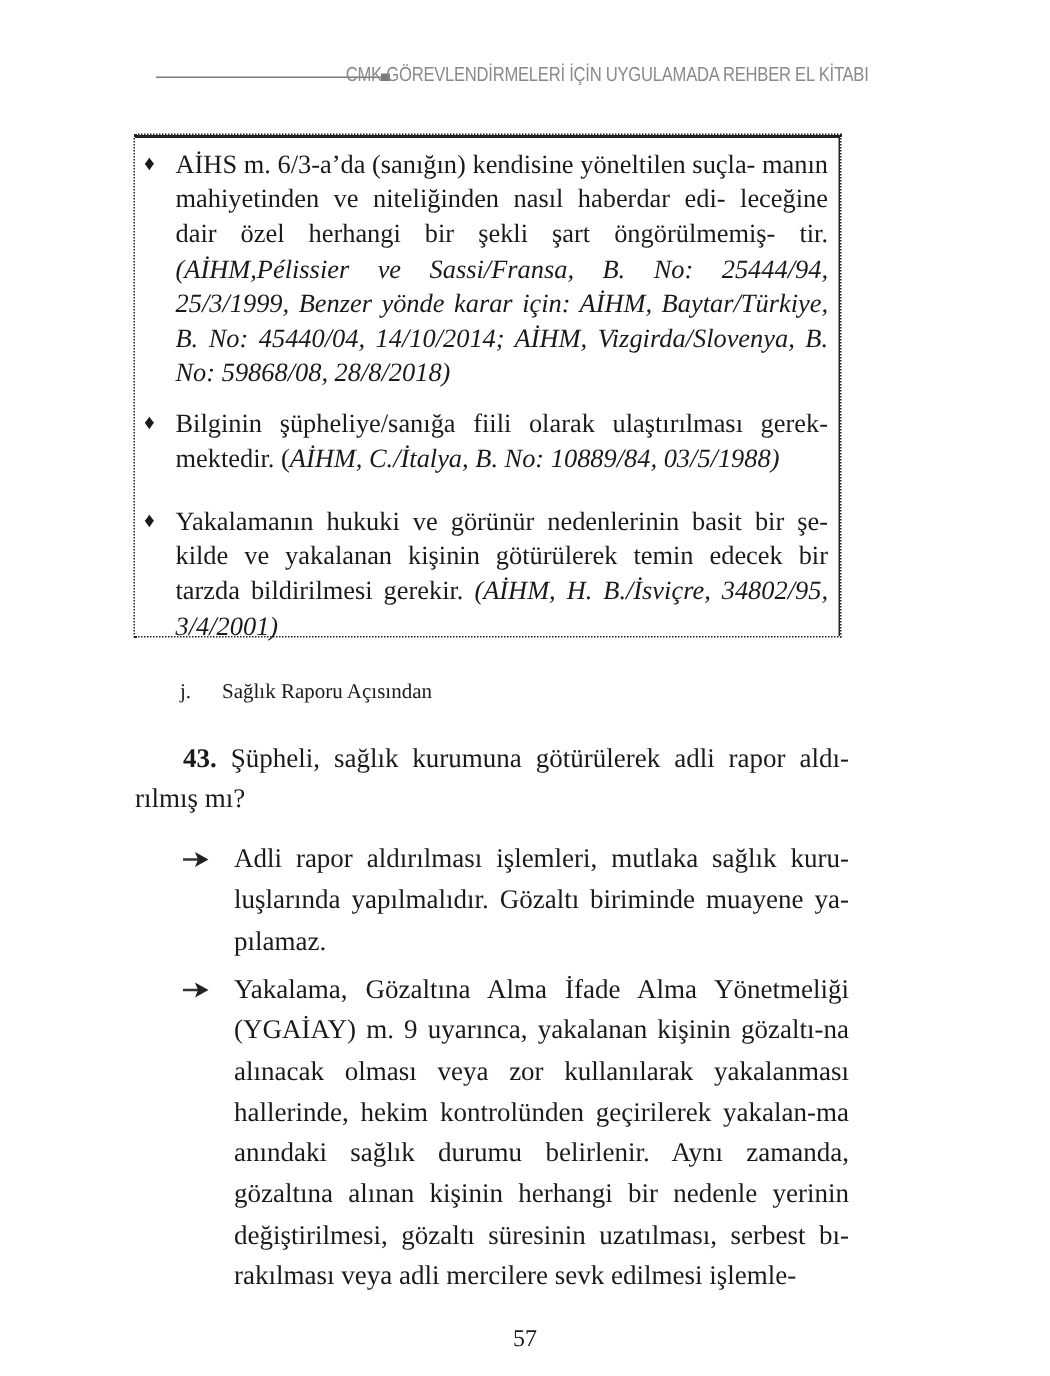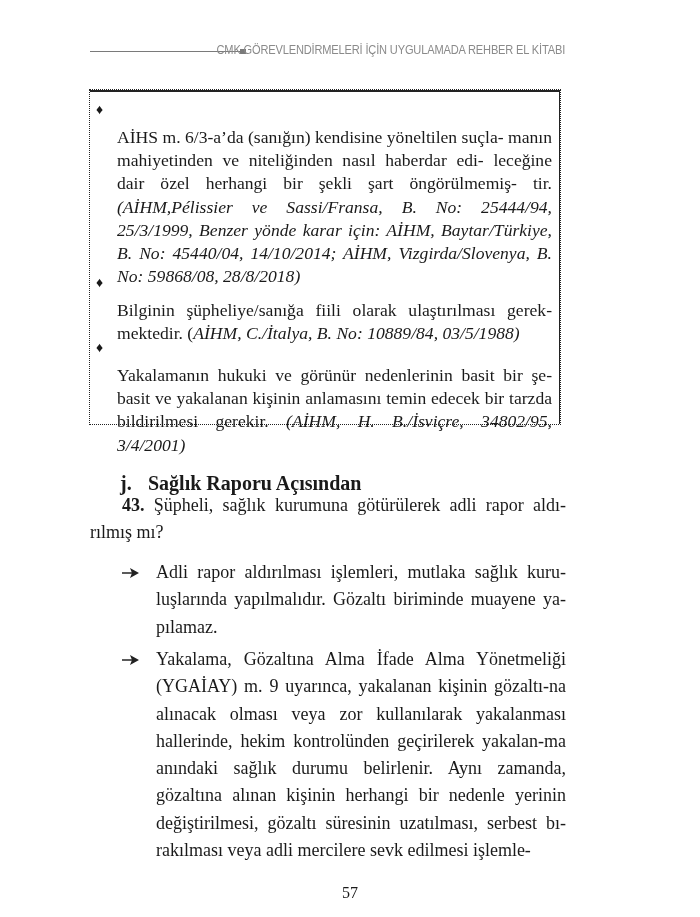--- a/index.html
+++ b/index.html
@@ -1,34 +1,34 @@
 <!DOCTYPE html>
 <html><head>
   <meta charset="utf-8">
   <style>
     html, body { margin: 0; padding: 0; background: #ffffff; }
     body { width: 700px; height: 917px; position: relative; overflow: hidden;
            font-family: "Liberation Serif", serif; color: #1a1a1a; }
 
-    .header { position: absolute; top: 42px; left: 90px; width: 475px; height: 20px; }
+    .header { position: absolute; top: 42px; left: 104px; width: 475px; height: 20px; }
     .header-line { position: absolute; left: 0; top: 9px; width: 150px; height: 1px; background: #7a7a7a; }
     .header-square { position: absolute; left: 150px; top: 7px; width: 6px; height: 5px; background: #7a7a7a; }
     .header-title { position: absolute; right: 0; top: 0; font-family: "Liberation Sans Narrow", "Liberation Sans", sans-serif;
                     font-size: 13.5px; color: #8a8a8a; letter-spacing: -0.2px; transform: scaleX(0.82); transform-origin: right center; white-space: nowrap; }
 
     .box { position: absolute; left: 89px; top: 89px; width: 472px; height: 336px;
            border: 1px dotted #222; padding: 2px; box-sizing: border-box; }
     .box-inner { position: absolute; left: 0; top: 0; right: 0; bottom: 0; border-top: 2px solid #222; border-right: 1px solid #222; }
 
     .bullet-item { position: absolute; left: 6px; width: 456px; font-size: 17.6px; line-height: 23.2px; }
     .bullet-item .mark { position: absolute; left: 0; top: 0; font-size: 14px; }
-    .bullet-item .txt { position: absolute; left: 21px; width: 435px; text-align: justify; text-align-last: left; margin-top: 28px; }
+    .bullet-item .txt { position: absolute; left: 21px; width: 435px; text-align: justify; text-align-last: left; }
     .ital { font-style: italic; }
 
-    .section-heading { position: absolute; left: 120px; top: 454px; font-weight: bold; font-size: 20px; margin-top: 18px; }
+    .section-heading { position: absolute; left: 120px; top: 454px; font-weight: normal; font-size: 14px; }
     .section-heading .letter { display: inline-block; width: 28px; }
 
     .q-para { position: absolute; left: 90px; top: 492px; width: 476px; font-size: 18px; line-height: 27px; text-indent: 32px; text-align: justify; text-align-last: left; }
     .q-num { font-weight: bold; }
 
     .arrow-item { position: absolute; left: 120px; width: 446px; font-size: 18px; line-height: 27.3px; }
     .arrow-item .mark { position: absolute; left: 0; top: 0; width: 22px; height: 27px; }
     .arrow-item .txt { position: absolute; left: 36px; width: 410px; text-align: justify; text-align-last: left; }
 
     .page-number { position: absolute; left: 0; width: 700px; top: 884px; text-align: center; font-size: 16px; }
@@ -63,21 +63,21 @@
     <div class="txt">
       <span>Bilginin şüpheliye/sanığa fiili olarak ulaştırılması gerek-</span>
       <span>mektedir. (</span><span class="ital">AİHM, C./İtalya, B. No: 10889/84, 03/5/1988)</span>
     </div>
   </div>
 
   <div class="bullet-item" style="top:246px;">
     <span class="mark">♦</span>
     <div class="txt">
       <span>Yakalamanın hukuki ve görünür nedenlerinin basit bir şe-</span>
-      <span>basit ve yakalanan kişinin anlamasını temin edecek bir</span>
+      <span>kilde ve yakalanan kişinin götürülerek temin edecek bir</span>
       <span>tarzda bildirilmesi gerekir. </span><span class="ital"><span>(AİHM, H. B./İsviçre, 34802/95,</span>
       <span>3/4/2001)</span></span>
     </div>
   </div>
 </div>
 
 <div class="section-heading">
   <span class="letter">j.</span><span>Sağlık Raporu Açısından</span>
 </div>
 

